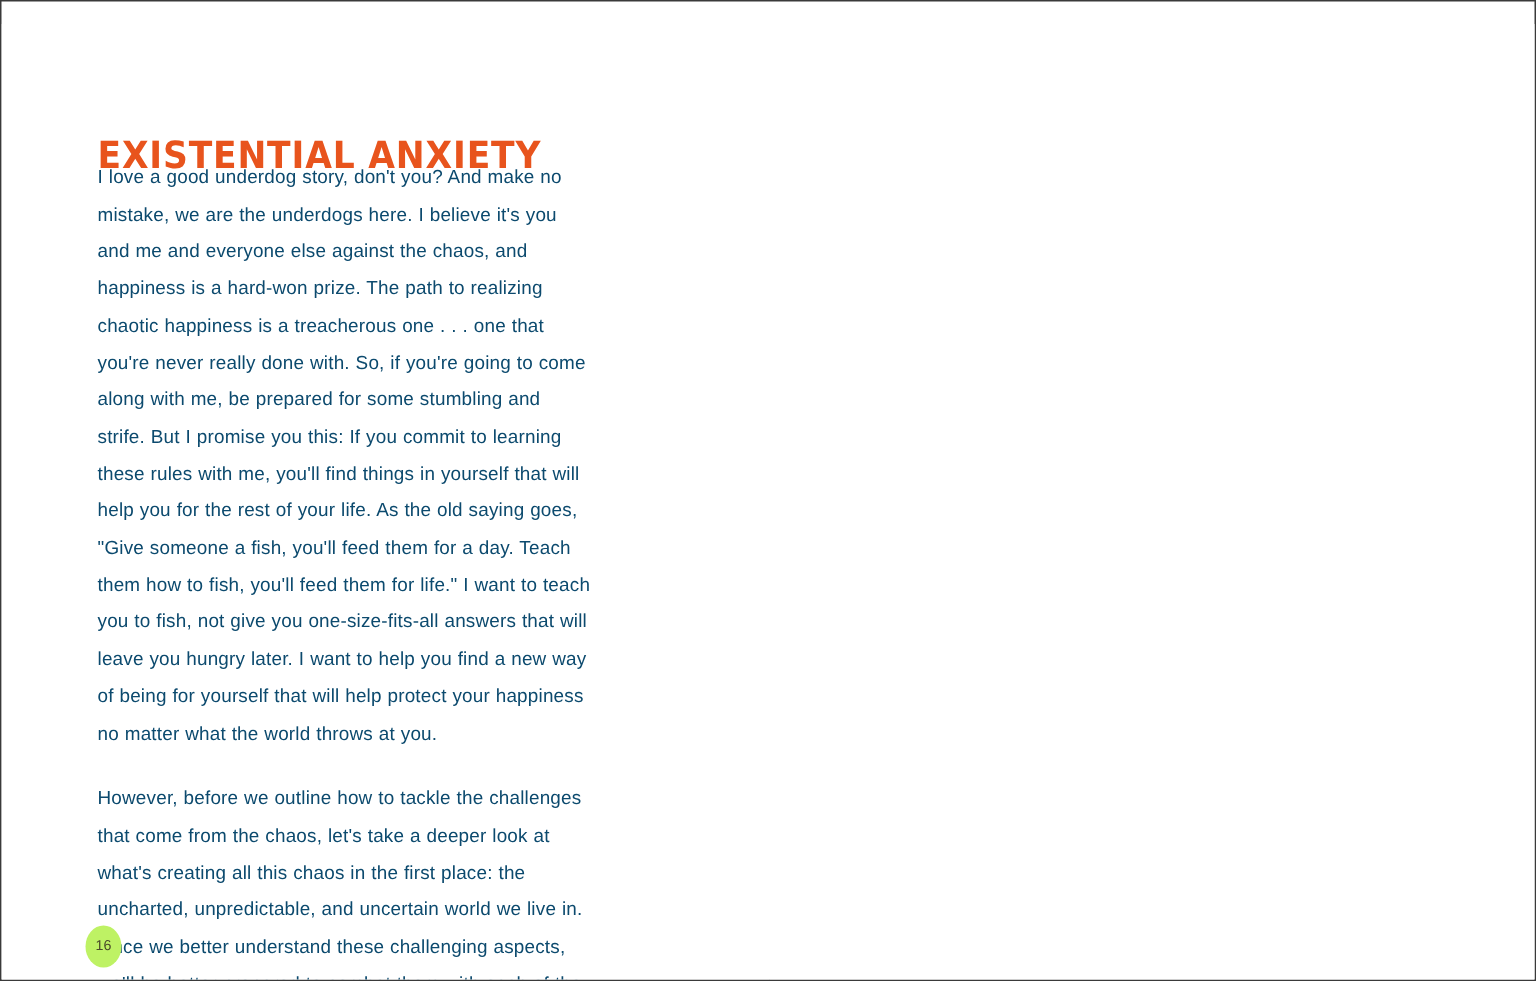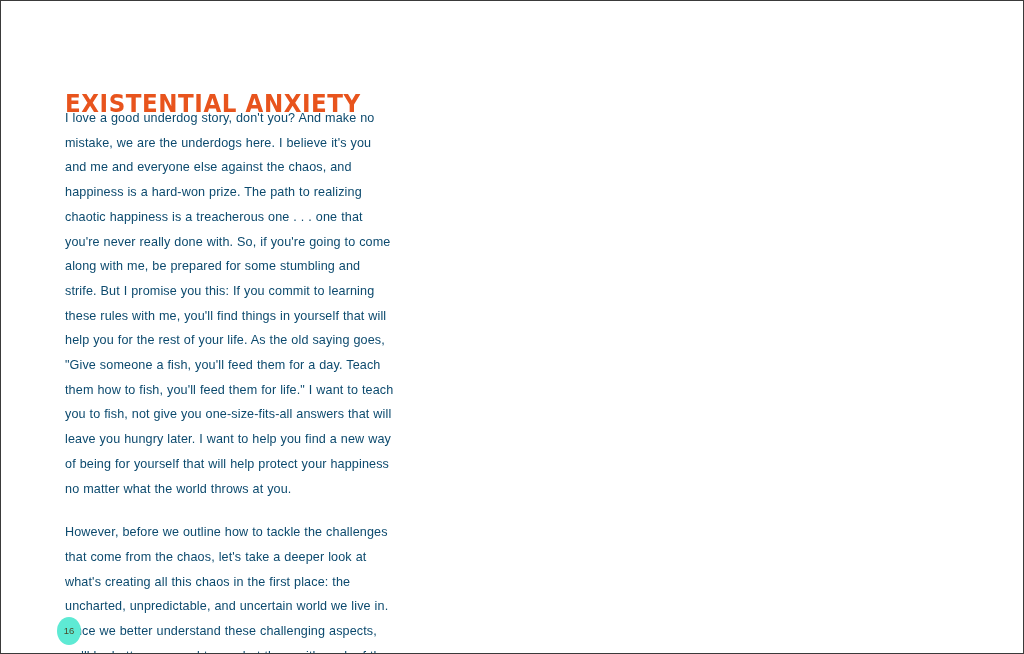--- a/index.html
+++ b/index.html
@@ -65,21 +65,21 @@
     word-spacing: 0.02em;
   }
   p.body:last-child { margin-bottom: 0; }
 
   
   .page-num {
     position: absolute;
     width: 24px;
     height: 28px;
     border-radius: 50%;
-    background: #5eead4;
+    background: #bef264;
     color: #4a4a2a;
     font-family: "Liberation Sans", sans-serif;
     font-size: 9.5px;
     font-weight: 400;
     display: flex;
     align-items: center;
     justify-content: center;
     line-height: 1;
     text-align: center;
   }

